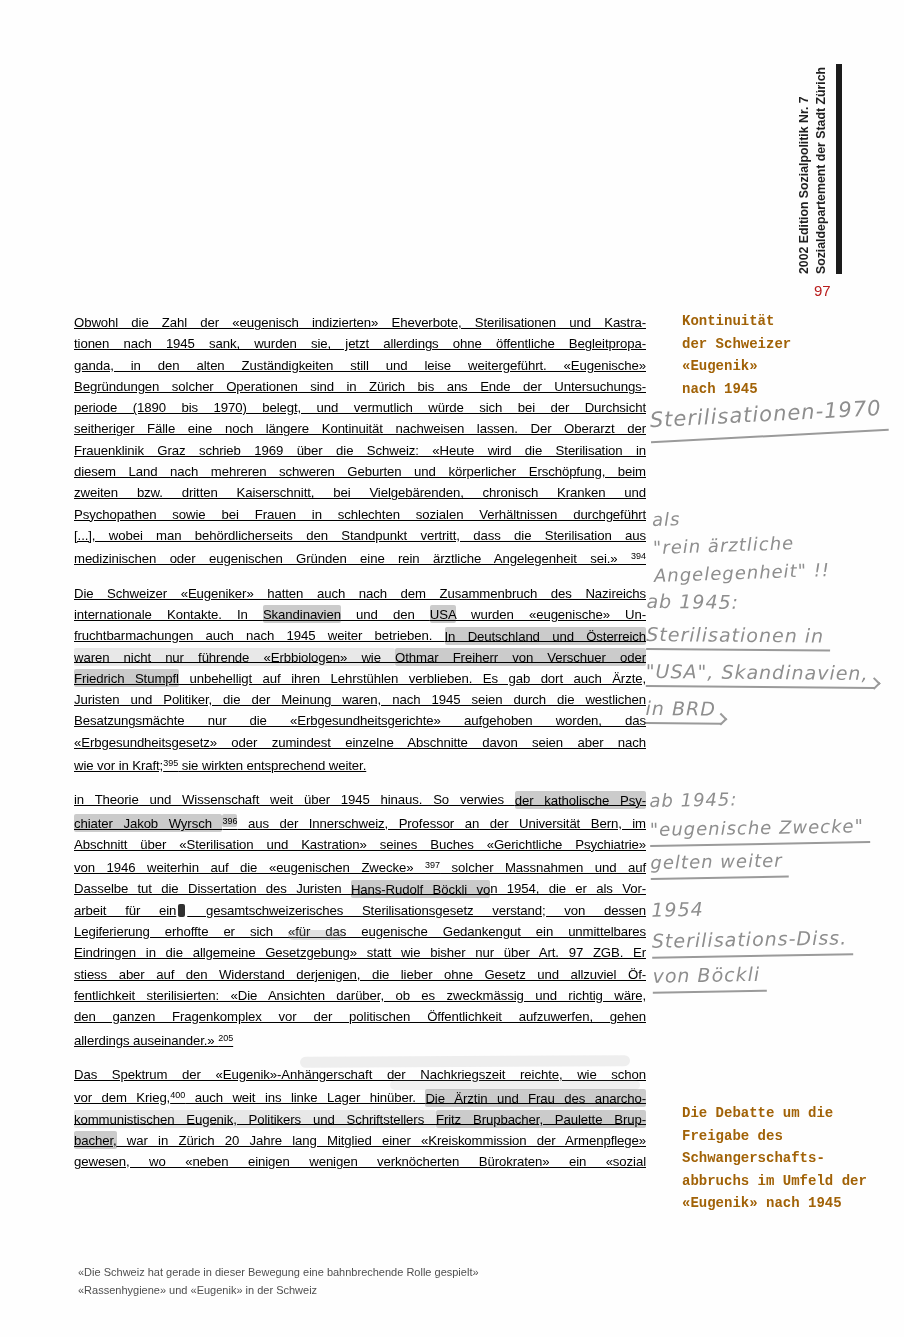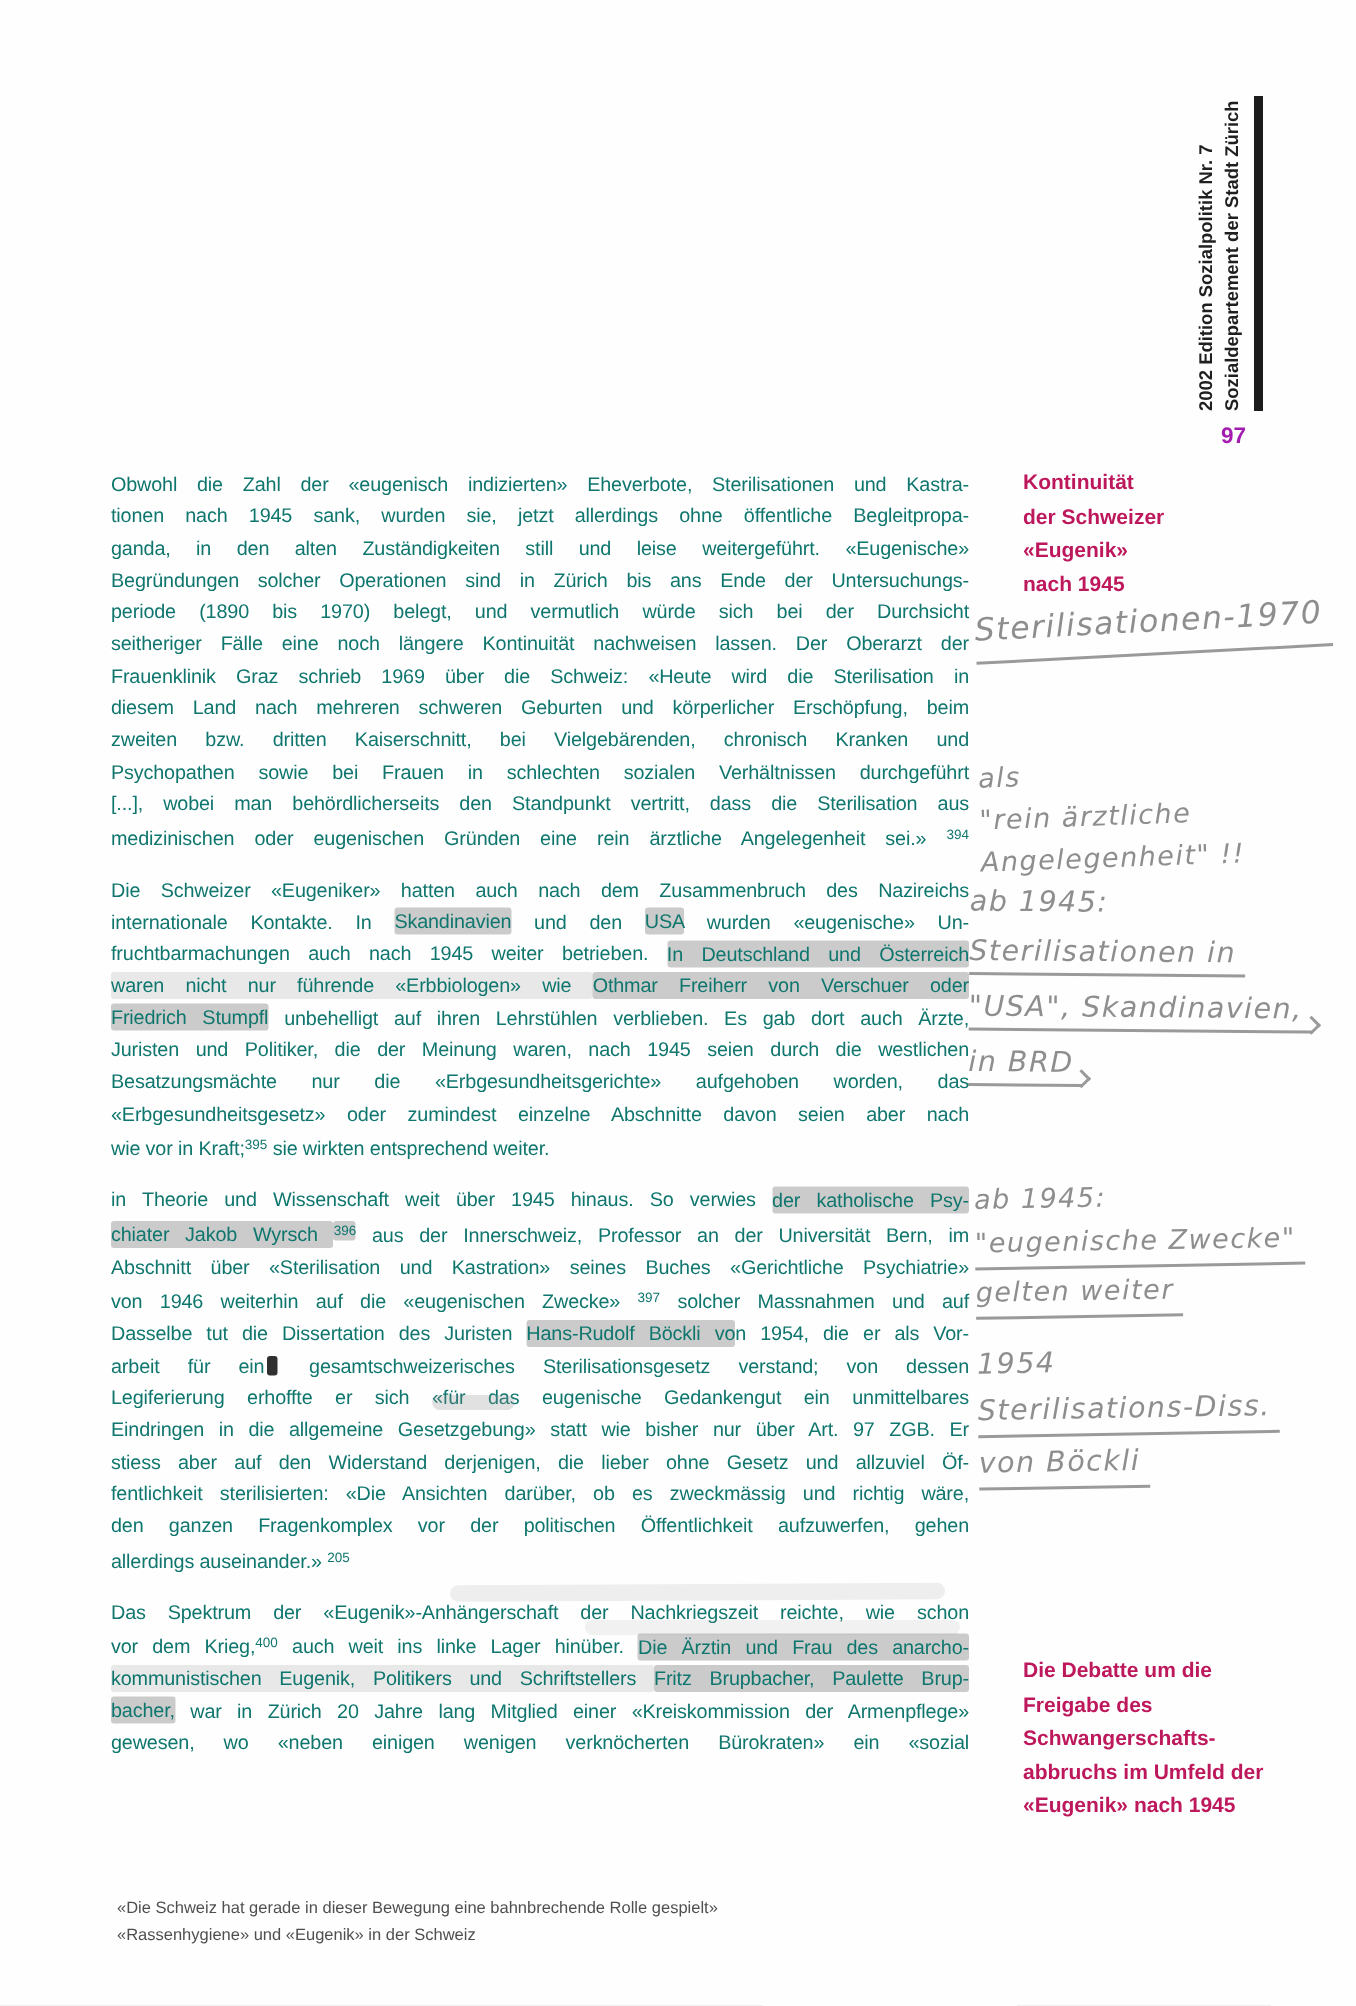--- a/index.html
+++ b/index.html
@@ -6,33 +6,33 @@
   .page{
     position:relative; width:904px; height:1337px; margin:0 auto;
     background:#fefefe; overflow:hidden;
     font-family:"Liberation Sans", sans-serif; color:#414141;
   }
   
   .body-col{position:absolute; left:74px; top:312px; width:572px;}
   .para{margin:0 0 13px 0;}
   .line{
     font-size:13.2px; line-height:21.3px; letter-spacing:-0.1px;
-    text-align:justify; text-align-last:justify; white-space:normal; color:#0f766e;
+    text-align:justify; text-align-last:justify; white-space:normal; color:#000000;text-decoration:underline;
   }
   .line.left{text-align-last:left;}
   .h{background:rgba(122,122,122,0.38); border-radius:2px; padding:1.5px 0;}
   .h2{background:rgba(145,145,145,0.20); border-radius:2px; padding:1.5px 0;}
   .sup{font-size:9px; vertical-align:4px; letter-spacing:0;}
   .blot{display:inline-block; width:7px; height:13px; background:#303030;
         border-radius:2px; margin:0 2px -2px 2px;}
   .smear{display:inline-block; width:170px; height:12px; margin:0 0 -1px 10px;
          background:rgba(150,150,150,0.25); border-radius:6px;}
   
   .mhead{position:absolute; left:682px; width:210px; font-weight:bold;
-         font-size:14px; line-height:22.5px; color:#be185d;}
+         font-size:14px; line-height:22.5px; color:#a16207;font-family:Liberation Mono, monospace;}
   .mhead1{top:310px;} .mhead2{top:1102px;}
   
   .hw{position:absolute; font-family:"DejaVu Sans", sans-serif; font-style:italic;
       color:#8e8e8e; letter-spacing:1px;}
   .hw .hw-line{white-space:nowrap;}
   .uline{display:inline-block; border-bottom:2px solid #9a9a9a; padding:0 6px 2px 0;}
   .arrow{position:relative;}
   .arrow::after{content:""; position:absolute; right:-4px; bottom:-1px;
       width:7px; height:7px; border-top:2px solid #9a9a9a; border-right:2px solid #9a9a9a;
       transform:rotate(45deg); transform-origin:center;}
@@ -44,22 +44,22 @@
   .hw4{left:650px; top:786px; font-size:18px; line-height:26px; transform:rotate(-1deg);}
   .hw4 .hw-line{margin-bottom:3px;}
   .hw5{left:652px; top:894px; font-size:19px; line-height:28px; transform:rotate(-1deg);}
   .hw5 .hw-line{margin-bottom:3px;}
   
   .imprint{position:absolute; left:796px; top:274px; width:212px;
       transform-origin:0 0; transform:rotate(-90deg);
       font-weight:bold; font-size:12.3px; line-height:17px; color:#1f1f1f;}
   .imprint-bar{position:absolute; left:836px; top:64px; width:6px; height:210px;
       background:#1c1c1c;}
-  .pagenum{position:absolute; left:814px; top:282px; font-weight:bold;
-      font-size:15px; color:#a21caf;}
+  .pagenum{position:absolute; left:814px; top:282px; font-weight:normal;
+      font-size:15px; color:#b91c1c;}
   
   .footer{position:absolute; left:78px; top:1264px; font-size:11px;
       line-height:17.5px; color:#4f4f4f;}
   
   .ghost{position:absolute; border-radius:6px; background:rgba(150,150,150,0.15);}
   .g2{left:300px; top:1056px; width:330px; height:11px; transform:rotate(-0.3deg);}
   .g3{left:390px; top:1080px; width:250px; height:10px; background:rgba(150,150,150,0.12);}
   .g4{left:288px; top:930px; width:55px; height:10px; background:rgba(140,140,140,0.25);}
 </style>
 </head>

